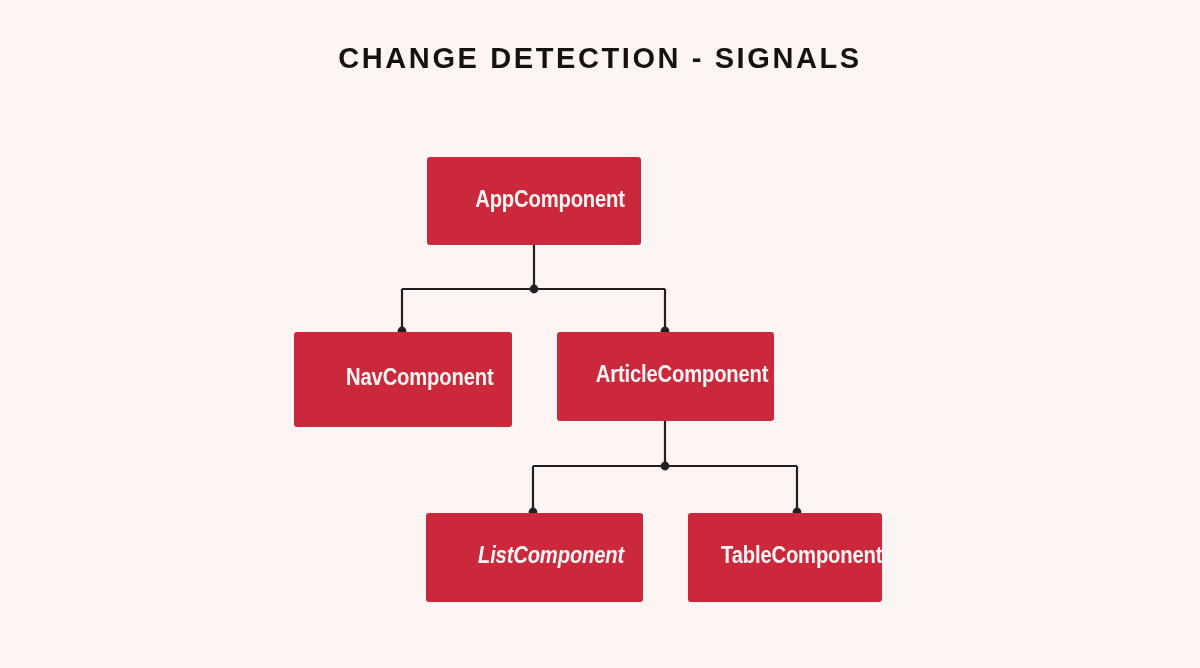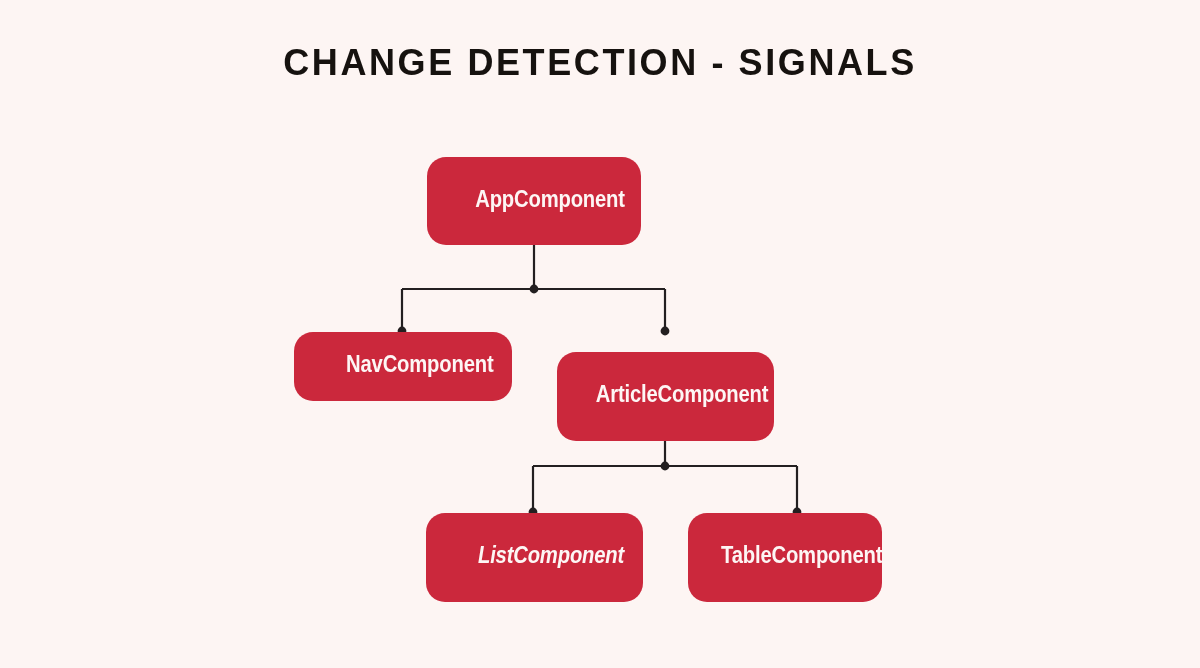--- a/index.html
+++ b/index.html
@@ -24,21 +24,21 @@
     background: #fdf5f3;
   }
 
   #slide-title {
     position: absolute;
     left: 0;
     top: 42px;
     width: 1200px;
     text-align: center;
     font-family: "Liberation Sans", sans-serif;
-    font-size: 36px;
+    font-size: 29px;
     font-weight: bold;
     letter-spacing: 2.6px;
     color: #16120f;
     text-transform: uppercase;
     white-space: nowrap;
   }
 
   
   #diagram {
     position: absolute;
@@ -53,21 +53,21 @@
     left: 0;
     top: 0;
     width: 1200px;
     height: 668px;
     pointer-events: none;
   }
 
   .node {
     position: absolute;
     background: #cb283c;
-    border-radius: 19px;
+    border-radius: 3px;
     box-sizing: border-box;
     display: flex;
     align-items: center;
     justify-content: center;
     padding-left: 33px;
   }
 
   .node-label {
     color: #fdf6f5;
     font-family: "Liberation Sans Narrow", "Liberation Sans", sans-serif;
@@ -76,22 +76,22 @@
     letter-spacing: -0.2px;
     transform: scaleX(0.88);
     white-space: nowrap;
     line-height: 1;
     position: relative;
     top: -2px;
   }
 
   
   #node-app       { left: 427px; top: 157px; width: 214px; height: 88px; }
-  #node-nav       { left: 294px; top: 332px; width: 218px; height: 69px; }
-  #node-article   { left: 557px; top: 332px; width: 217px; height: 89px; margin-top: 20px; }
+  #node-nav       { left: 294px; top: 332px; width: 218px; height: 95px; }
+  #node-article   { left: 557px; top: 332px; width: 217px; height: 89px; }
   #node-list      { left: 426px; top: 513px; width: 217px; height: 89px; font-style: italic; }
   #node-table     { left: 688px; top: 513px; width: 194px; height: 89px; }
 </style>
 </head>
 <body>
 
 <div id="slide">
 
   <div id="slide-title">CHANGE DETECTION - SIGNALS</div>
 

